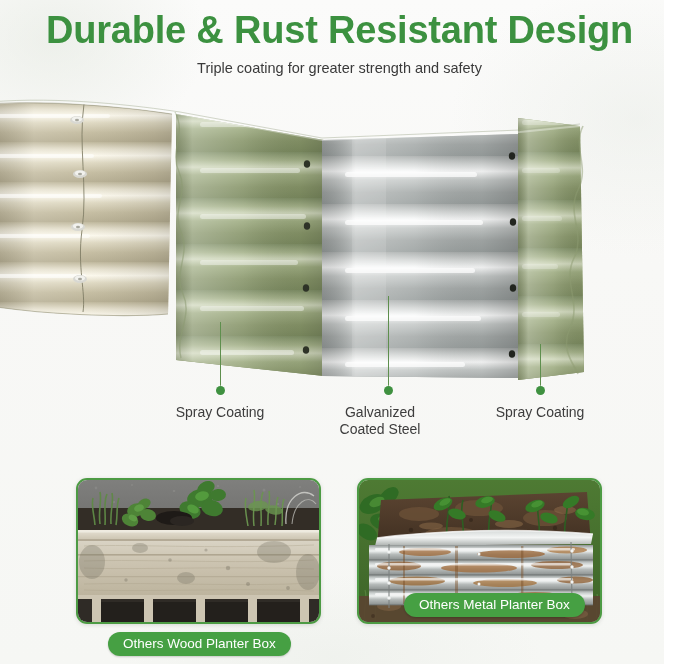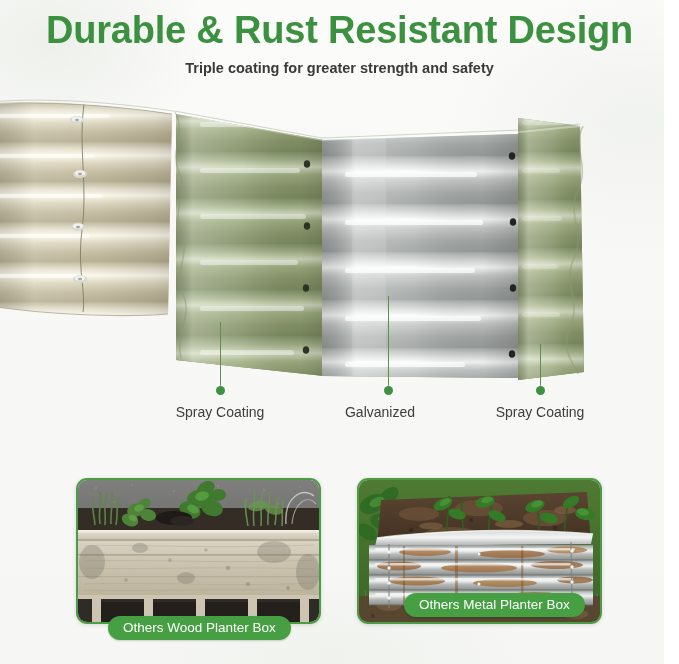--- a/index.html
+++ b/index.html
@@ -23,21 +23,21 @@
   
   .hdr{position:absolute;left:0;top:0;width:679px;text-align:center;}
   .title{
     margin:0;padding-top:11px;
     font-size:38px;font-weight:bold;letter-spacing:-.2px;
     color:#3c9140;line-height:1.05;
     white-space:nowrap;
   }
   .subtitle{
     margin:0;padding-top:9px;
-    font-size:14.5px;color:#3a3a3a;font-weight:bold;
+    font-size:14.5px;color:#3a3a3a;font-weight:normal;
   }
 
   
   .hero{position:absolute;left:0;top:96px;width:679px;height:290px;}
   .hero svg{display:block;}
 
   
   .callout{position:absolute;text-align:center;color:#3d3d3d;font-size:14px;line-height:1.18;}
   .callout.c1{left:150px;top:404px;width:140px;}
   .callout.c2{left:310px;top:404px;width:140px;}
@@ -54,21 +54,21 @@
   }
   .photo.left{left:76px;top:478px;}
   .photo.right{left:357px;top:478px;}
   .photo svg{display:block;}
   .badge{
     position:absolute;height:24px;border-radius:13px;background:#46a043;
     color:#fff;font-size:13.5px;line-height:24px;text-align:center;
     padding:0 15px;white-space:nowrap;
     box-shadow:0 1px 2px rgba(0,0,0,.18);
   }
-  .badge.b1{left:108px;top:616px;}
+  .badge.b1{left:108px;top:632px;}
   .badge.b2{left:404px;top:593px;}
 </style>
 </head>
 <body>
 
 <div id="root">
 
   <div class="hdr">
     <h1 class="title">Durable &amp; Rust Resistant Design</h1>
     <p class="subtitle">Triple coating for greater strength and safety</p>
@@ -296,20 +296,21 @@
 
     <div class="lead-line" style="left:540px;top:344px;height:44px;"></div>
     <div class="lead-dot" style="left:536px;top:386px;"></div>
   </div>
 
   <div class="callout c1">
     <div>Spray Coating</div>
   </div>
   <div class="callout c2">
     <div>Galvanized</div>
+    <div>Coated Steel</div>
   </div>
   <div class="callout c3">
     <div>Spray Coating</div>
   </div>
 
   <div class="photo left">
     <svg width="241" height="142" viewBox="0 0 241 142" xmlns="http://www.w3.org/2000/svg">
       <defs>
         <linearGradient id="wConc" x1="0" y1="0" x2="0" y2="1">
           <stop offset="0%" stop-color="#7f7f7d"></stop>

